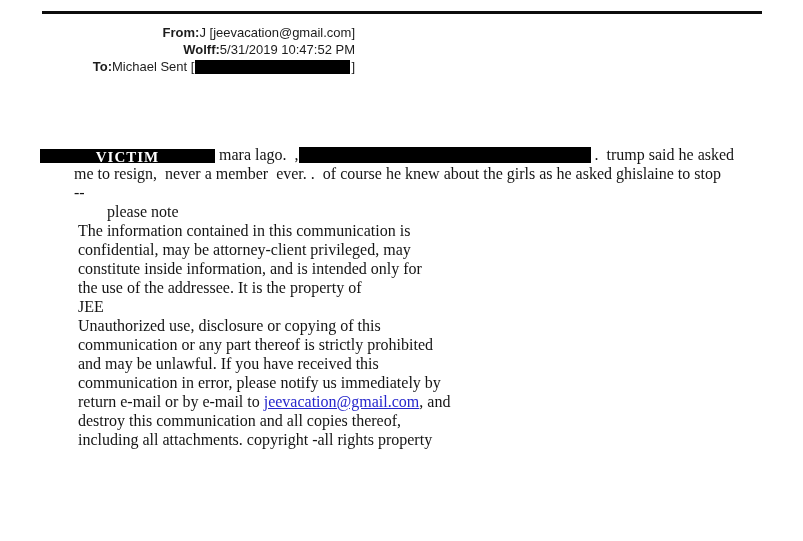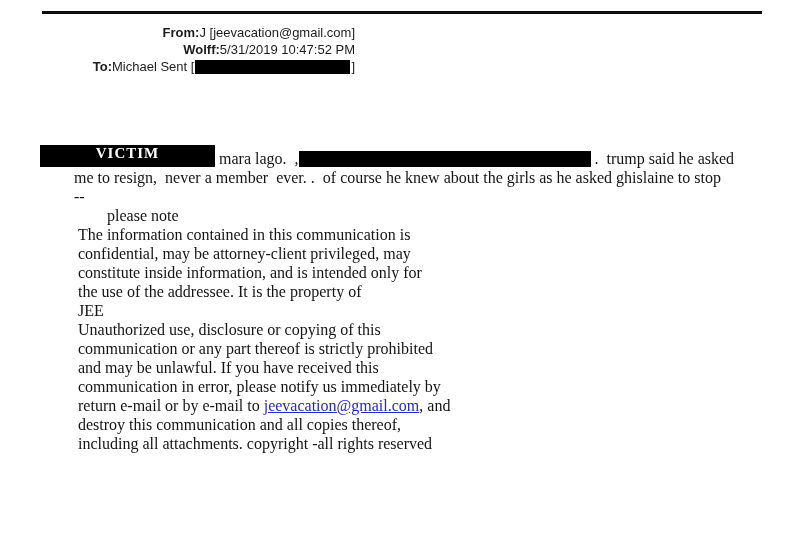--- a/index.html
+++ b/index.html
@@ -57,21 +57,21 @@
     width: 740px;
     font-family: "Liberation Serif", "DejaVu Serif", serif;
     font-size: 16px;
     line-height: 19px;
     color: #141414;
   }
   .line { white-space: pre-wrap; margin-left: 32px; }
   .msg-line1 { margin-left: -2px; }
   .bar-victim {
     width: 175px;
-    height: 22px;
+    height: 14px;
     vertical-align: text-bottom;
     text-align: center;
     color: #ffffff;
     font-weight: bold;
     font-size: 15px;
     line-height: 17px;
     letter-spacing: 1px;
   }
   .bar-inline {
     width: 292px;
@@ -108,16 +108,16 @@
 confidential, may be attorney-client privileged, may
 constitute inside information, and is intended only for
 the use of the addressee. It is the property of
 JEE
 Unauthorized use, disclosure or copying of this
 communication or any part thereof is strictly prohibited
 and may be unlawful. If you have received this
 communication in error, please notify us immediately by
 return e-mail or by e-mail to </span><a class="email-link">jeevacation@gmail.com</a><span>, and
 destroy this communication and all copies thereof,
-including all attachments. copyright -all rights reserved</span></div>
+including all attachments. copyright -all rights property</span></div>
   </div>
 
 </div>
 
 </body></html>

